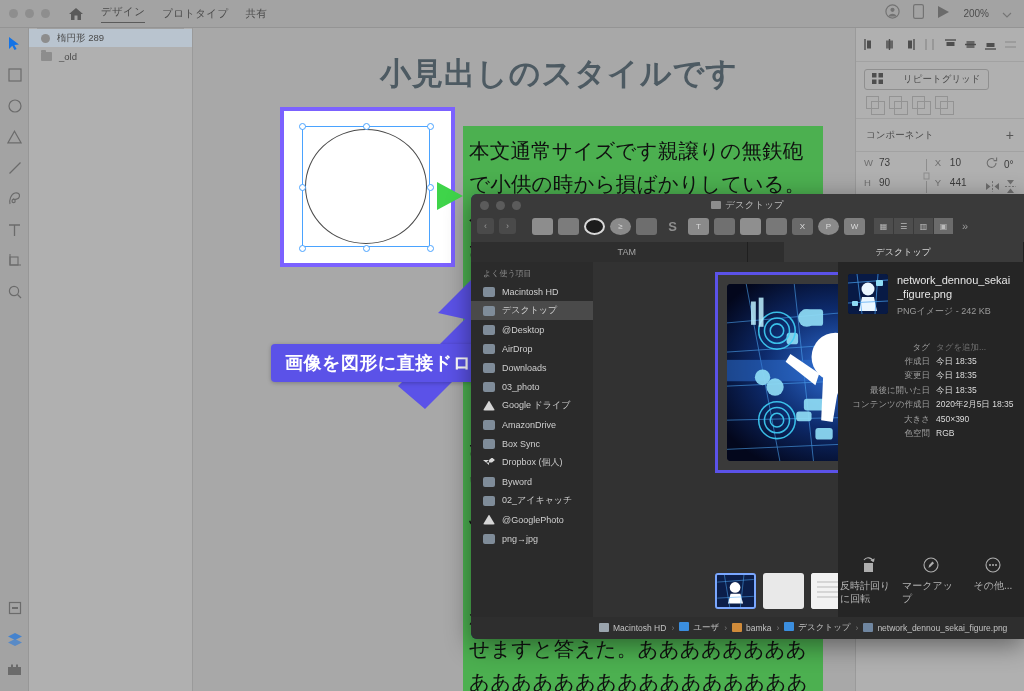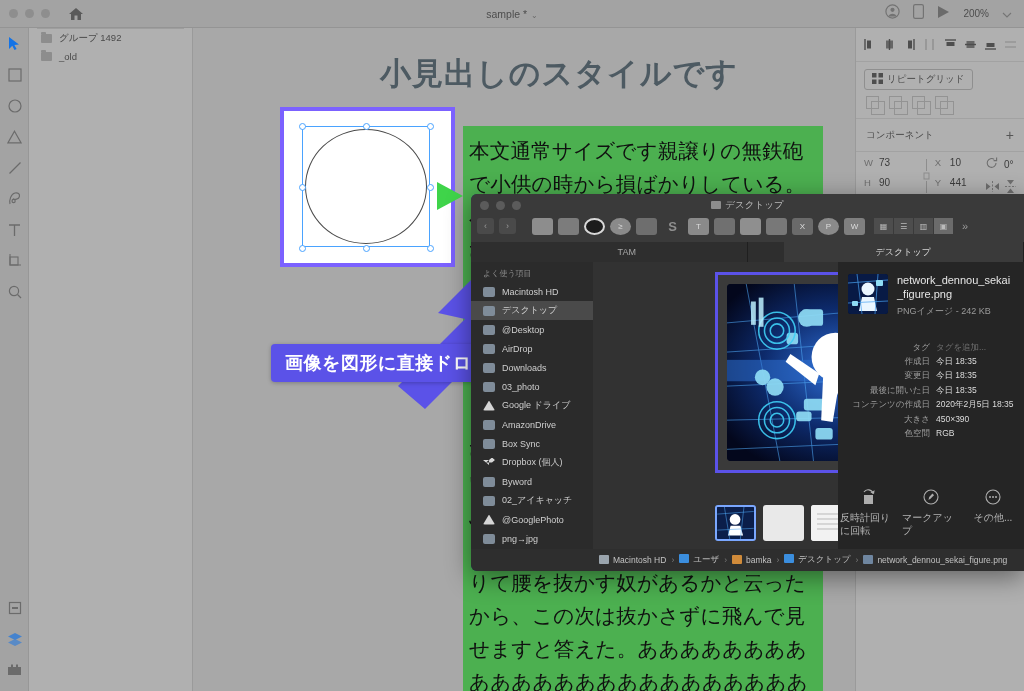--- a/index.html
+++ b/index.html
@@ -107,38 +107,38 @@
   
   #props {
     position: absolute; left: 855px; top: 28px; width: 169px; height: 663px;
     background: #b0b0b0; border-left: 1px solid #9a9a9a;
     font-size: 9.5px; color: #4a4a4a;
   }
   .prow { display: flex; align-items: center; height: 26px; padding: 0 8px; }
   .divider { height: 1px; background: #a2a2a2; margin: 3px 0; }
   .alignicons { display: flex; align-items: center; gap: 9px; }
   .repeatbtn {
-    display: inline-flex; align-items: center; gap: 4px;
+    display: inline-flex; align-items: center; gap: 20px;
     border: 1px solid #8f8f8f; border-radius: 3px; padding: 3px 7px; font-size: 9.5px; color: #4a4a4a;
   }
   .bool { display: flex; gap: 10px; padding: 6px 10px; }
   .boolic { width: 13px; height: 13px; border: 1.2px solid #8a8a8a; position: relative; opacity: .75; }
   .boolic:after { content: ''; position: absolute; left: 4px; top: 4px; width: 12px; height: 12px; border: 1.2px solid #8a8a8a; background: transparent; }
   .comprow { display: flex; align-items: center; justify-content: space-between; padding: 5px 10px; }
   .wh { display: flex; padding: 2px 8px 0 8px; }
   .whcol { display: flex; flex-direction: column; gap: 9px; }
   .fld { display: flex; align-items: center; gap: 6px; }
   .fld .k { color: #6e6e6e; width: 9px; }
   .fld .v { color: #3b3b3b; font-size: 10px; }
   .exportrow { position: absolute; bottom: 82px; left: 0; width: 169px; display: flex; align-items: center; padding: 0 12px; height: 22px; }
   .cb { width: 10px; height: 10px; border: 1px solid #7e7e7e; background: #b6b6b6; margin-right: 9px; }
 
   
   #finder {
-    position: absolute; left: 471px; top: 194px; width: 553px; height: 377px;
+    position: absolute; left: 471px; top: 194px; width: 553px; height: 445px;
     background: #0c4a6e; border-radius: 6px 0 0 6px; overflow: hidden;
     box-shadow: 0 6px 26px rgba(0,0,0,.45);
     color: #cfcfcf; font-size: 9px;
   }
   #fhead { height: 48px; background: #3a3a3a; position: relative; }
   #fhead .traffic i { background: #5b5b5b; }
   #fhead .traffic { padding-top: 7px; }
   #ftitle {
     position: absolute; top: 5px; left: 0; right: 0; text-align: center;
     font-size: 9.5px; color: #b9b9b9;
@@ -194,22 +194,24 @@
   <div class="traffic">
     <i></i>
     <i></i>
     <i></i>
   </div>
   <div class="home-ic">
     <svg width="16" height="14" viewBox="0 0 16 14">
         <path d="M8 1 L15 7 L13 7 L13 13 L9.5 13 L9.5 8.5 L6.5 8.5 L6.5 13 L3 13 L3 7 L1 7 Z" fill="#5a5a5a"></path>
       </svg>
   </div>
-  <div id="doctitle">
-    <span>sample *</span><span class="chev">⌄</span>
+  <div class="topmenu">
+    <span class="active">デザイン</span>
+    <span>プロトタイプ</span>
+    <span>共有</span>
   </div>
   <div class="topright">
     <span class="ic">
       <svg width="15" height="15" viewBox="0 0 15 15">
           <circle cx="7.5" cy="7.5" r="6.6" fill="none" stroke="#565656" stroke-width="1.2"></circle>
           <circle cx="7.5" cy="5.8" r="2.1" fill="#565656"></circle>
           <path d="M3.2 12.6a4.6 4.6 0 0 1 8.6 0" fill="#565656"></path>
         </svg>
     </span>
     <span class="ic">
@@ -296,23 +298,23 @@
     <div class="tool">
       <svg width="15" height="13" viewBox="0 0 15 13">
           <path d="M1 4 L1 12 L14 12 L14 4 Z M4 4 L4 1.5 L6 1.5 L6 4 M9 4 L9 1.5 L11 1.5 L11 4" fill="#4e4e4e"></path>
         </svg>
     </div>
   </div>
 </div>
 
 <div id="layers">
   <div class="searchline"></div>
-  <div class="lrow">
-    <span class="foldic"></span>
-    <span class="nm">グループ 1492</span>
+  <div class="lrow sel">
+    <span class="dotic"></span>
+    <span class="nm">楕円形 289</span>
   </div>
   <div class="lrow">
     <span class="foldic"></span>
     <span class="nm">_old</span>
   </div>
 </div>
 
 <div id="canvas">
   <div id="artboard"></div>
   <div id="abtitle">小見出しのスタイルです</div>

